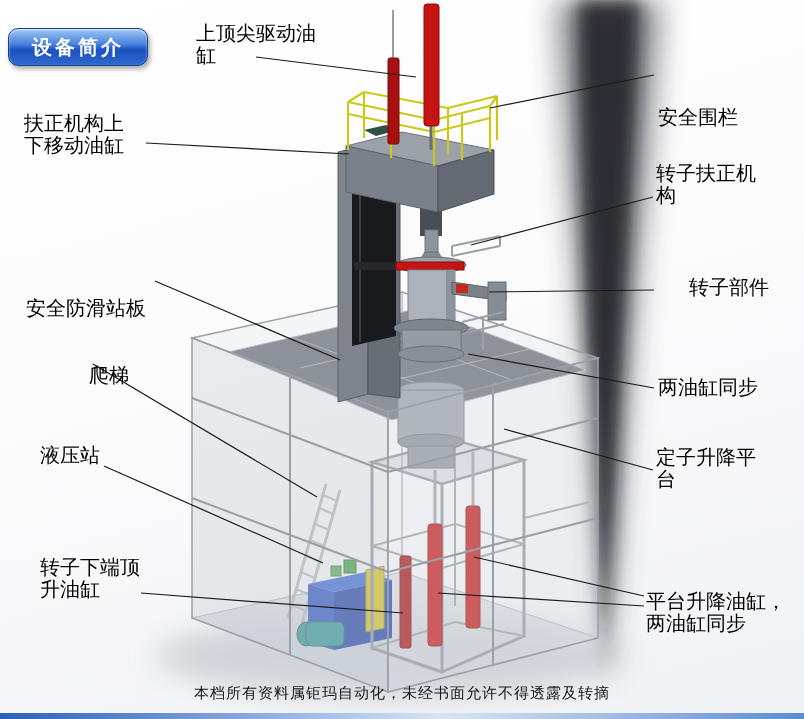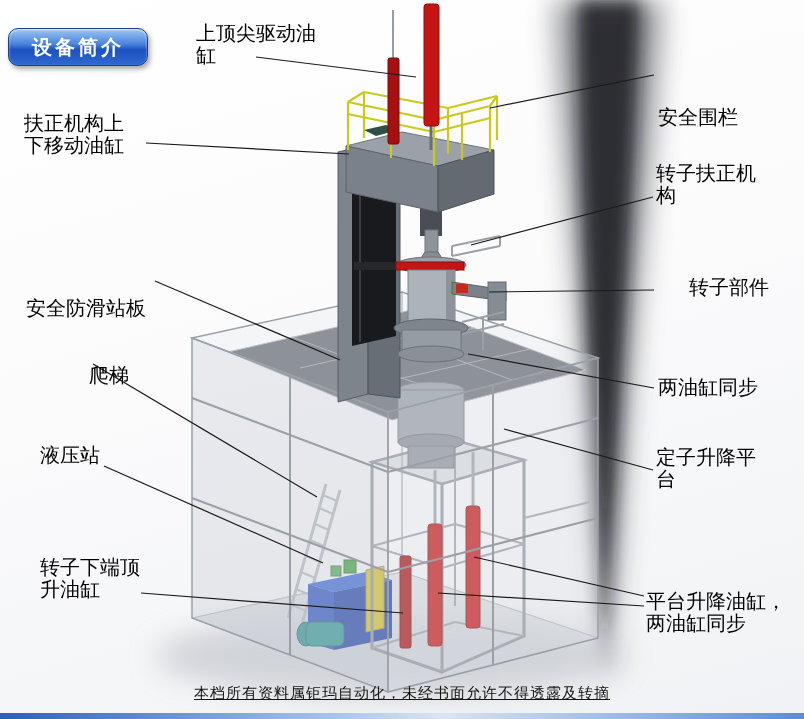--- a/index.html
+++ b/index.html
@@ -34,21 +34,21 @@
   .c6 { left:689px; top:276px; }
   .c7 { left:48px;  top:364px;margin-left:41px; }
   .c8 { left:658px; top:376px; }
   .c9 { left:40px;  top:444px; }
   .c10{ left:656px; top:446px; }
   .c11{ left:40px;  top:556px; }
   .c12{ left:646px; top:582px;margin-top:8px; }
 
   .footer {
     position:absolute; left:0; top:684px; width:100%; text-align:center;
-    font-size:15px; color:#141414; letter-spacing:1px;text-decoration:underline;
+    font-size:15px; color:#141414; letter-spacing:1px;
   }
   .bottom-bar {
     position:absolute; left:0; top:713px; width:100%; height:6px;
     background:linear-gradient(90deg,#2e5fb8 0%,#a8c6ea 42%,#d8e5f4 55%,#5d8dd0 100%);
   }
 
   
   .c-red  { fill:var(--cylinder-red,#c51414); stroke:#8d0d0d; }
   .c-red-dim { fill:#a81010; stroke:#7a0b0b; }
   .y-line { stroke:var(--railing-yellow,#c9c91e); stroke-width:2.2; fill:none; }

